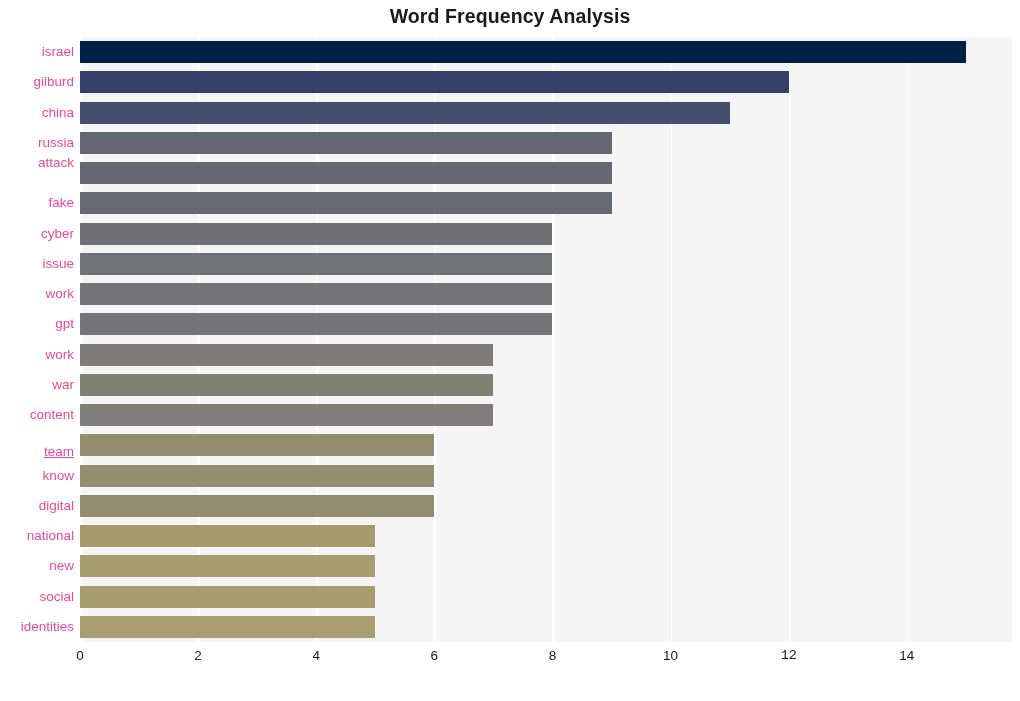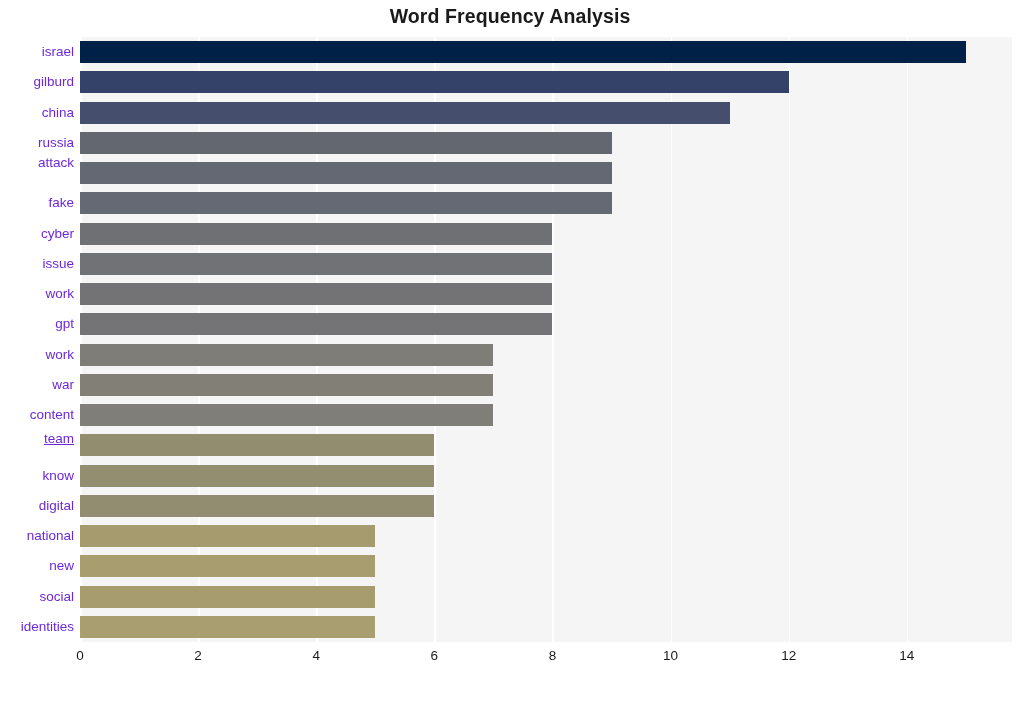--- a/index.html
+++ b/index.html
@@ -75,21 +75,21 @@
     top: 37px;
     width: 74px;
     height: 605px;
   }
   .ytick-label {
     position: absolute;
     right: 0;
     width: 74px;
     text-align: right;
     font-size: 13.5px;
-    color: #6d28d9;
+    color: #ec4899;
     line-height: 14px;
     white-space: nowrap;
   }
 
   
   #xlabels-layer {
     position: absolute;
     left: 0;
     top: 648px;
     width: 1020px;
@@ -163,34 +163,34 @@
       <div class="ytick-label" style="top: 98.875px;">russia</div>
       <div class="ytick-label" style="top: 119px;">attack</div>
       <div class="ytick-label" style="top: 159.375px;">fake</div>
       <div class="ytick-label" style="top: 189.625px;">cyber</div>
       <div class="ytick-label" style="top: 219.875px;">issue</div>
       <div class="ytick-label" style="top: 250.125px;">work</div>
       <div class="ytick-label" style="top: 280.375px;">gpt</div>
       <div class="ytick-label" style="top: 310.625px;">work</div>
       <div class="ytick-label" style="top: 340.875px;">war</div>
       <div class="ytick-label" style="top: 371.125px;">content</div>
-      <div class="ytick-label" style="top: 395px; text-decoration: underline;">team</div>
+      <div class="ytick-label" style="top: 408px; text-decoration: underline;">team</div>
       <div class="ytick-label" style="top: 431.625px;">know</div>
       <div class="ytick-label" style="top: 461.875px;">digital</div>
       <div class="ytick-label" style="top: 492.125px;">national</div>
       <div class="ytick-label" style="top: 522.375px; padding-left: 16px;">new</div>
       <div class="ytick-label" style="top: 552.625px;">social</div>
       <div class="ytick-label" style="top: 582.875px;">identities</div>
     </div>
 
   <div id="xlabels-layer">
       <div class="xtick-label" style="left: 80px;">0</div>
       <div class="xtick-label" style="left: 198.124px;">2</div>
       <div class="xtick-label" style="left: 316.248px;">4</div>
       <div class="xtick-label" style="left: 434.373px;">6</div>
       <div class="xtick-label" style="left: 552.497px;">8</div>
       <div class="xtick-label" style="left: 670.621px;">10</div>
-      <div class="xtick-label" style="left: 788.745px;">12</div>
+      <div class="xtick-label" style="left: 788.745px; font-family: Liberation Mono, monospace;">12</div>
       <div class="xtick-label" style="left: 906.869px;">14</div>
     </div>
 
 
 </div>
 
 </body></html>

